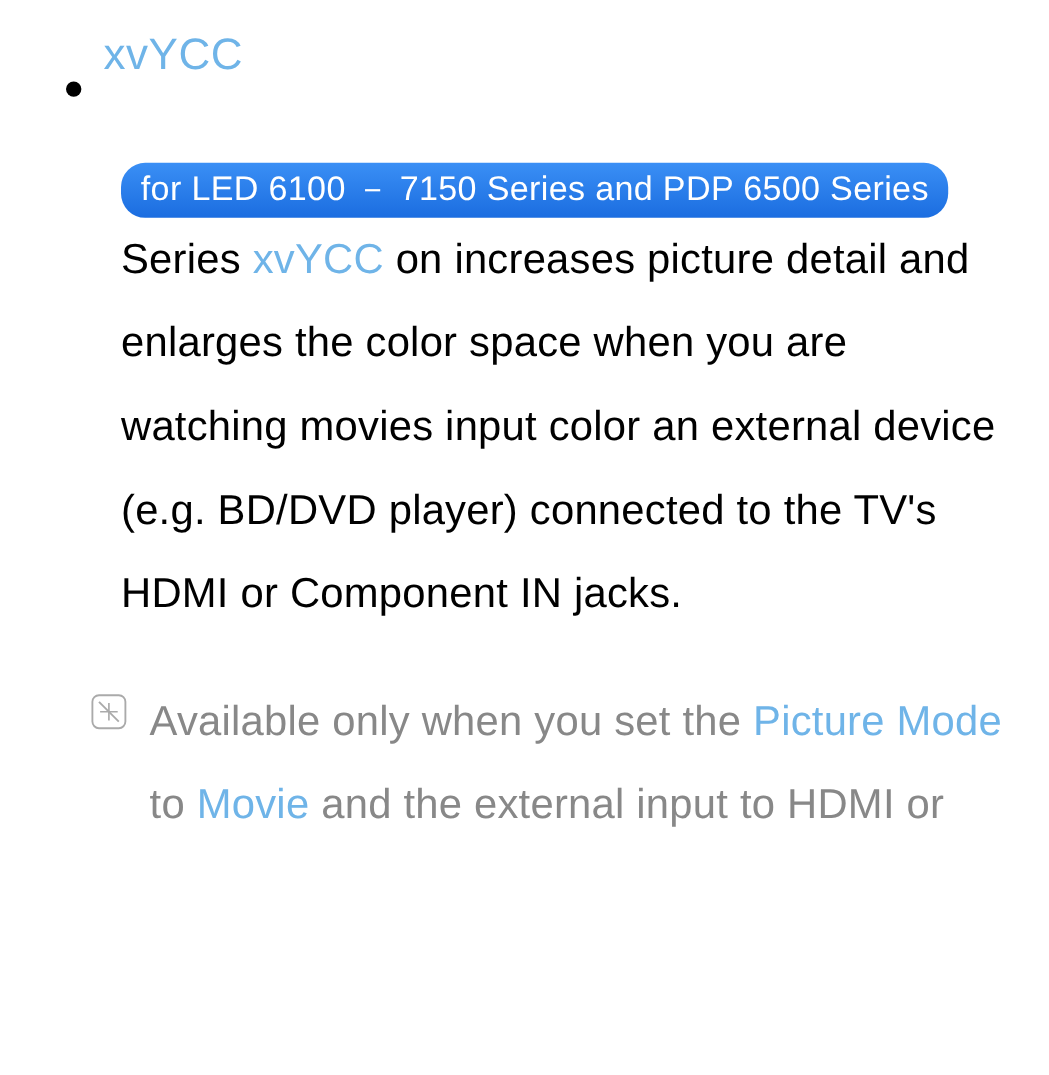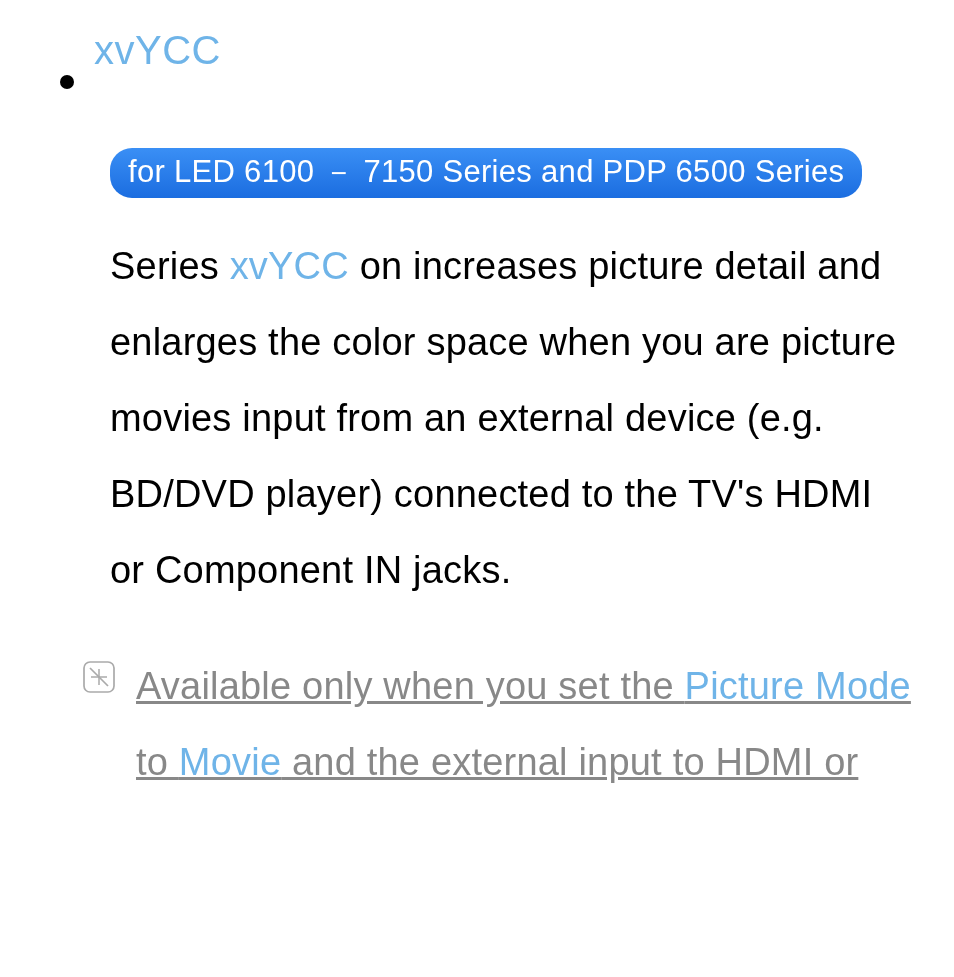--- a/index.html
+++ b/index.html
@@ -40,21 +40,20 @@
       margin-left: 70px;
       margin-top: 75px;
     }
     .badge {
       display: inline-block;
       background: linear-gradient(to bottom, #3a8ff5 0%, #1b6de0 100%);
       color: #ffffff;
       font-size: 31px;
       padding: 3px 18px 5px 18px;
       border-radius: 22px;
-      margin-bottom: 30px;
       letter-spacing: 0.3px;
     }
     .body-text {
       font-size: 38px;
       line-height: 2.0;
       color: #000;
       letter-spacing: 0.2px;
     }
     .body-text .hl {
       color: #6fb4e8;
@@ -75,38 +74,37 @@
     }
     .note-icon svg {
       width: 34px;
       height: 34px;
     }
     .note-text {
       font-size: 38px;
       line-height: 2.0;
       color: #888;
       letter-spacing: 0.2px;
-      text-decoration: underline;
     }
     .note-text .hl {
       color: #6fb4e8;
     }
   </style>
 </head>
 <body>
 
 <div class="bullet-row">
   <div class="bullet-dot"></div>
   <div class="bullet-title">xvYCC</div>
 </div>
 
 <div class="content-block">
   <div class="badge">for LED 6100 － 7150 Series and PDP 6500 Series</div>
   <div class="body-text">
-    <span>Series </span><span class="hl">xvYCC</span><span> on increases picture detail and enlarges the color space when you are picture movies input from an external device (e.g. BD/DVD player) connected to the TV's HDMI or Component IN jacks.</span>
+    <span>Series </span><span class="hl">xvYCC</span><span> on increases picture detail and enlarges the color space when you are watching movies input color an external device (e.g. BD/DVD player) connected to the TV's HDMI or Component IN jacks.</span>
   </div>
 </div>
 
 <div class="note-row">
   <div class="note-icon">
     <svg viewBox="0 0 34 34">
       <rect x="2" y="2" width="30" height="30" rx="6" ry="6" fill="none" stroke="#aaa" stroke-width="1.7"></rect>
       <line x1="8" y1="8" x2="26" y2="26" stroke="#aaa" stroke-width="1.7"></line>
       <line x1="9" y1="17" x2="25" y2="17" stroke="#aaa" stroke-width="1.5"></line>
       <line x1="17" y1="9" x2="17" y2="25" stroke="#aaa" stroke-width="1.5"></line>

